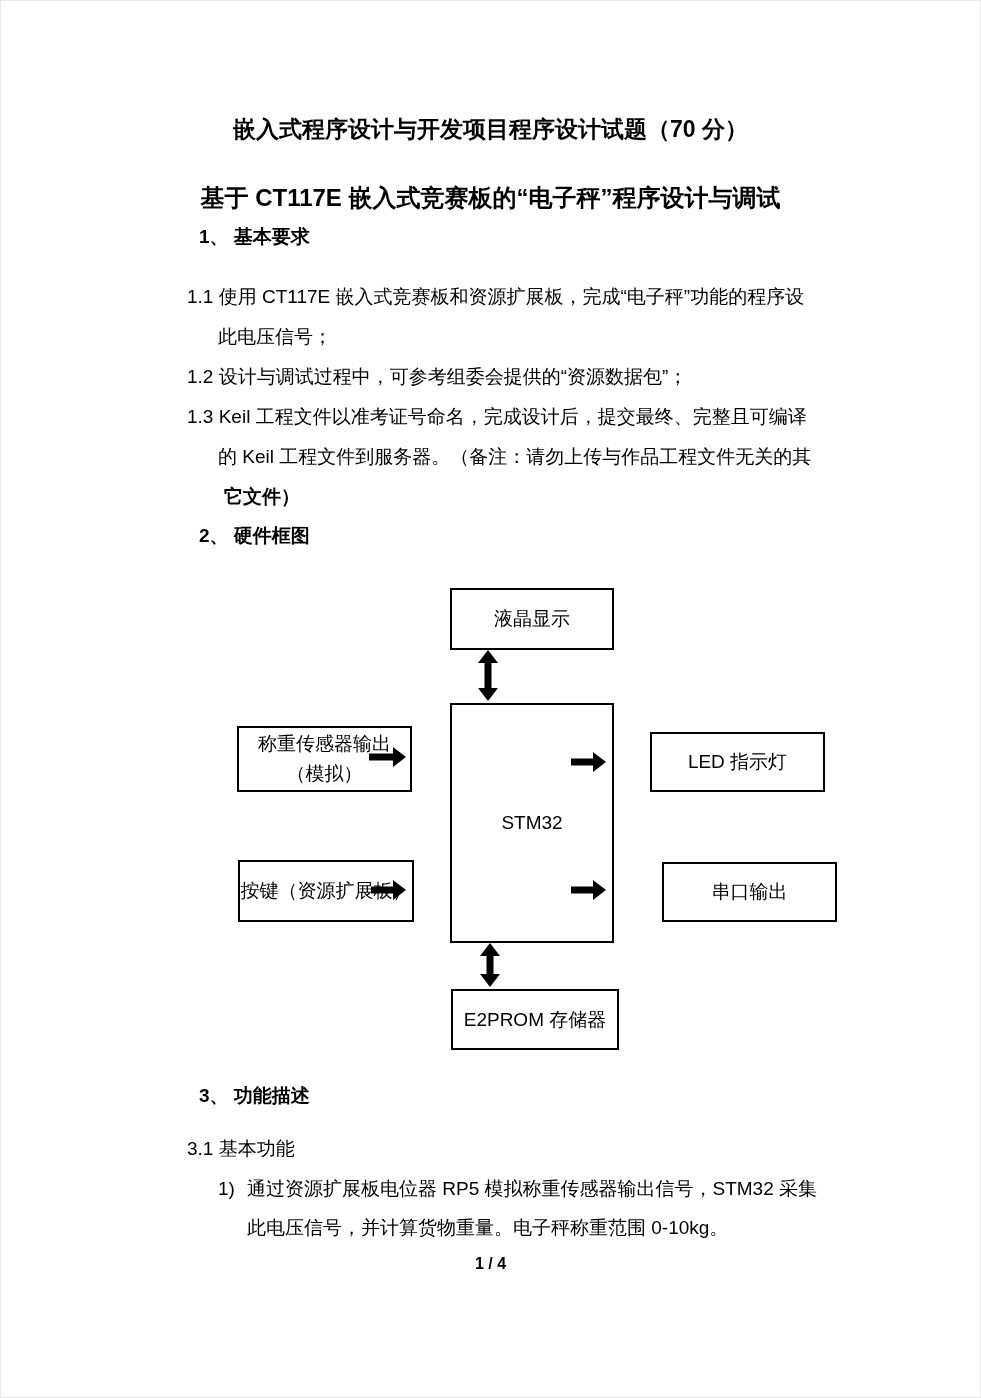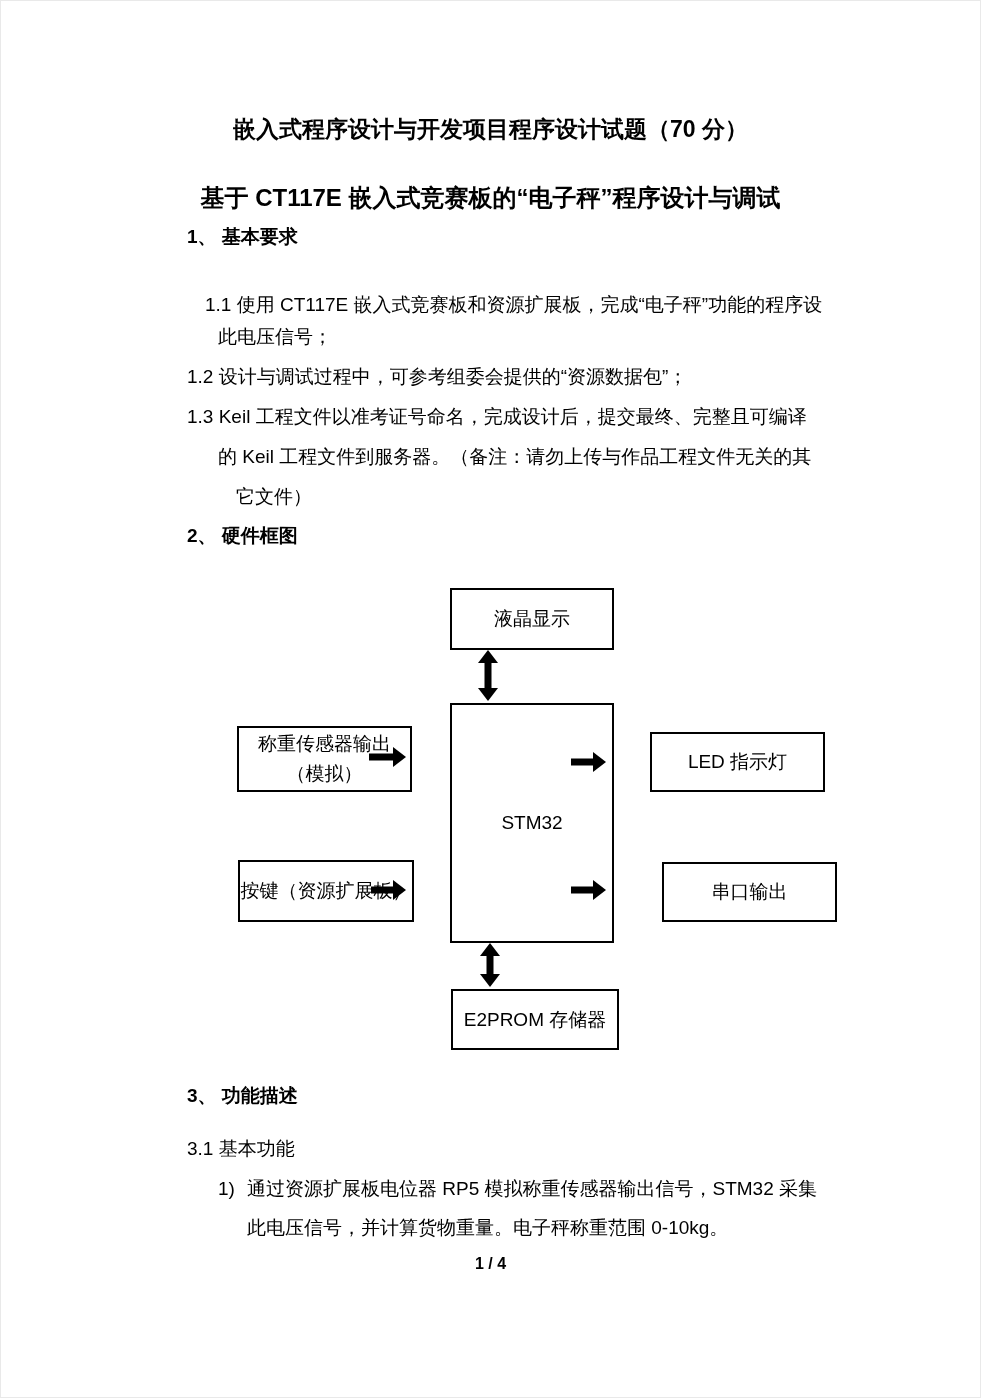--- a/index.html
+++ b/index.html
@@ -7,21 +7,21 @@
     width:981px; height:1398px; position:relative; background:#ffffff;
     font-family:"Liberation Sans","DejaVu Sans",sans-serif; color:#000;
     box-shadow: inset 0 0 0 1px #e9e9e9;
     overflow:hidden;
   }
   .t { position:absolute; white-space:nowrap; font-size:19px; line-height:1.2; }
   .b { font-weight:bold; }
   .center { left:0; width:100%; text-align:center; }
   .title { font-size:23px; }
   .subtitle { font-size:24px; }
-  .heading { font-size:19px; }
+  .heading { font-size:19px;margin-left:12px; }
   .footer { font-size:16px; }
 
   
   .box {
     position:absolute; border:2px solid #000; background:#fff;
     display:flex; flex-direction:column; align-items:center; justify-content:center;
     text-align:center; font-size:19px; line-height:30px;margin-left:42px;
   }
   .arrow-h { position:absolute; }
   .arrow-h .shaft { position:absolute; left:0; right:11px; top:50%; transform:translateY(-50%); height:7px; background:#000; }
@@ -34,26 +34,26 @@
   .arrow-v .head-down { position:absolute; bottom:0; left:50%; transform:translateX(-50%); width:0; height:0;
                         border-top:13px solid #000; border-left:10px solid transparent; border-right:10px solid transparent; }
 </style>
 </head>
 <body>
 
 <div class="t b center title" style="top:116px;">嵌入式程序设计与开发项目程序设计试题（70 分）</div>
 <div class="t b center subtitle" style="top:184px;">基于 CT117E 嵌入式竞赛板的“电子秤”程序设计与调试</div>
 
 <div class="t b heading" style="top:226px; left:187px;">1、 基本要求</div>
-<div class="t" style="top:286px; left:205px;margin-top:8px;">1.1 使用 CT117E 嵌入式竞赛板和资源扩展板，完成“电子秤”功能的程序设</div>
+<div class="t" style="top:286px; left:187px;">1.1 使用 CT117E 嵌入式竞赛板和资源扩展板，完成“电子秤”功能的程序设</div>
 <div class="t" style="top:326px; left:218px;">此电压信号；</div>
 <div class="t" style="top:366px; left:187px;">1.2 设计与调试过程中，可参考组委会提供的“资源数据包”；</div>
 <div class="t" style="top:406px; left:187px;">1.3 Keil 工程文件以准考证号命名，完成设计后，提交最终、完整且可编译</div>
 <div class="t" style="top:446px; left:218px;">的 Keil 工程文件到服务器。（备注：请勿上传与作品工程文件无关的其</div>
-<div class="t" style="top:486px; left:236px;">它文件）</div>
+<div class="t" style="top:486px; left:224px;font-weight:bold;">它文件）</div>
 
 <div class="t b heading" style="top:525px; left:187px;">2、 硬件框图</div>
 
 <div>
 
   <div class="box" style="left:408px; top:588px; width:160px; height:58px;">
     <span>液晶显示</span>
   </div>
 
   <div class="box" style="left:408px; top:703px; width:160px; height:236px;">

